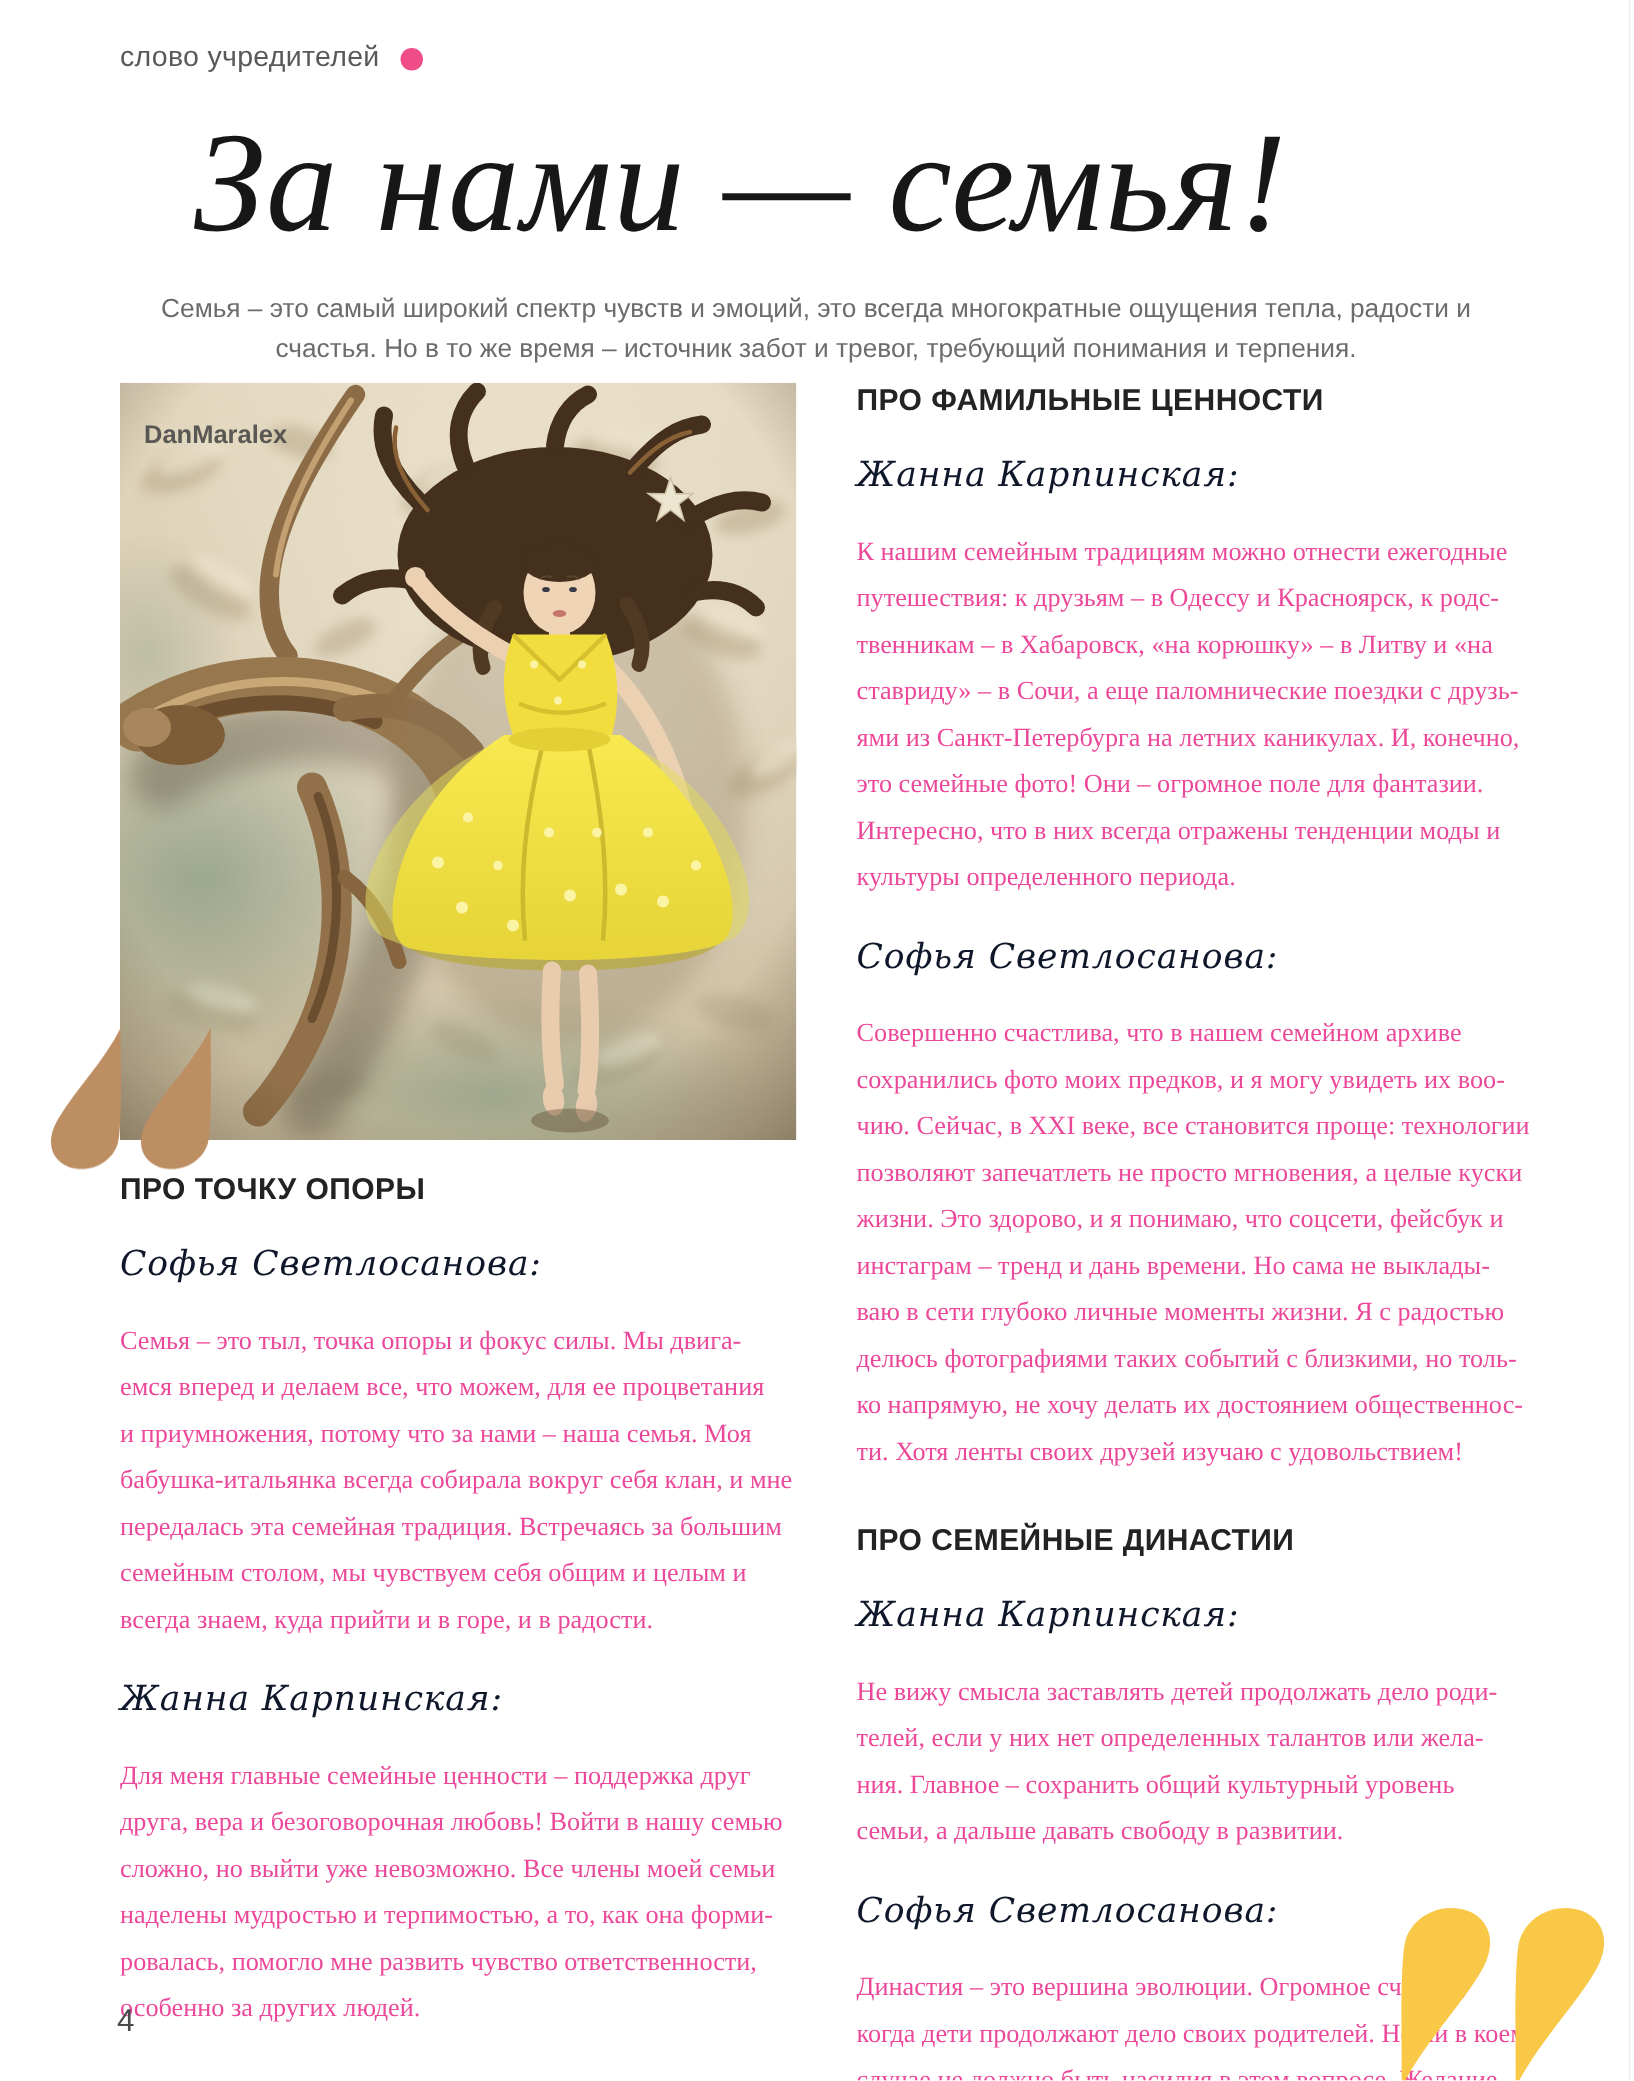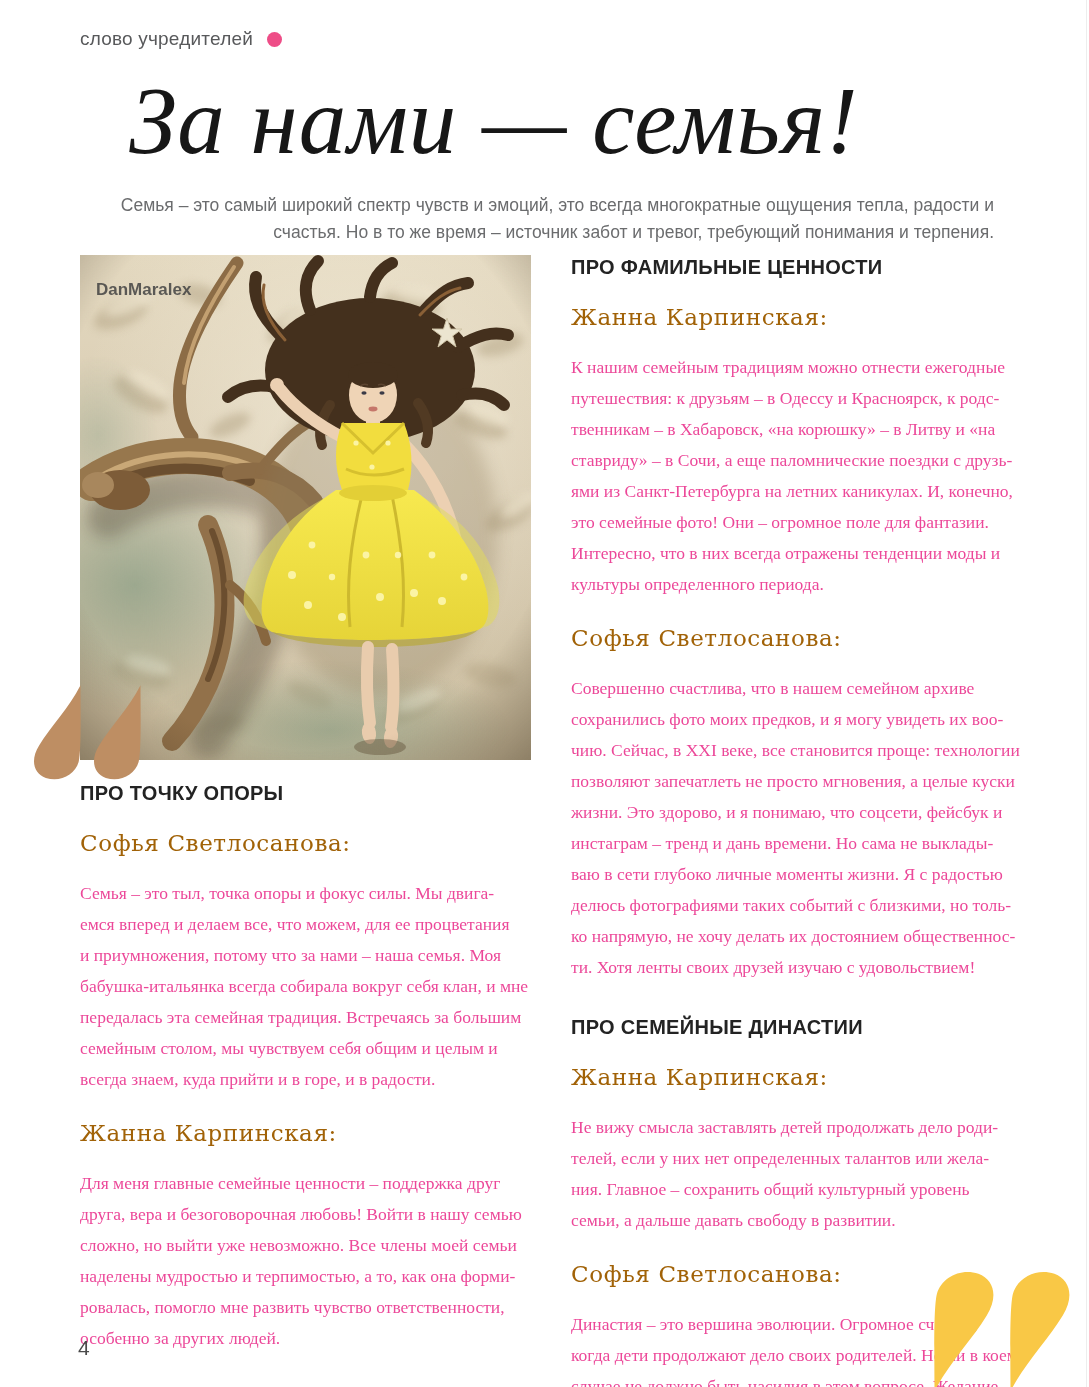--- a/index.html
+++ b/index.html
@@ -13,21 +13,21 @@
   .kicker-row { position:absolute; left:80px; top:28px; display:flex; align-items:center; }
   .kicker { font-size:19px; color:#58595b; letter-spacing:.2px; }
   .kicker-dot { width:15px; height:15px; border-radius:50%; background:#ee4d87; margin-left:14px; }
 
   .main-title {
     position:absolute; left:0; top:66px; width:988px; text-align:center;
     font-family:"Liberation Serif", serif; font-style:italic; font-weight:400;
     font-size:95px; color:#171717; letter-spacing:1px;
   }
   .lede {
-    position:absolute; left:94px; top:192px; width:900px; text-align:right;
+    position:absolute; left:94px; top:192px; width:900px; text-align:center;
     font-size:17.5px; line-height:27px; color:#6b6c6e; white-space:pre-line;
   }
 
   
   .photo-frame { position:absolute; left:80px; top:255px; width:451px; height:505px; overflow:hidden;text-decoration:underline; }
 
   
   .open-quote { position:absolute; left:28px; top:683px; }
   .close-quote { position:absolute; left:925px; top:1270px; }
 
@@ -35,22 +35,22 @@
   .column { position:absolute; width:456px; }
   #left-col { left:80px; top:782px; }
   #right-col { left:557px; top:256px;margin-left:14px; }
 
   .section-heading {
     font-family:"Liberation Sans", sans-serif; font-weight:700; font-size:20px;
     color:#232323; letter-spacing:.3px; margin:0 0 25px 0;
   }
   .section-heading.spaced { margin-top:33px; }
   .speaker {
-    font-family:"DejaVu Serif", serif; font-size:23px;
-    color:#a16207; letter-spacing:.6px; margin:0 0 22px 0;
+    font-family:"DejaVu Serif", serif; font-style:italic; font-size:23px;
+    color:#0f172a; letter-spacing:.6px; margin:0 0 22px 0;
   }
   .par {
     font-family:Liberation Serif, serif; font-size:17.5px; line-height:31px;
     color:#ec4899; margin:0 0 25px 0; white-space:pre-line;
   }
 
   .page-number {
     position:absolute; left:78px; top:1336px; font-size:21px; color:#4a4a4a;
     font-family:"Liberation Sans", sans-serif;
   }

